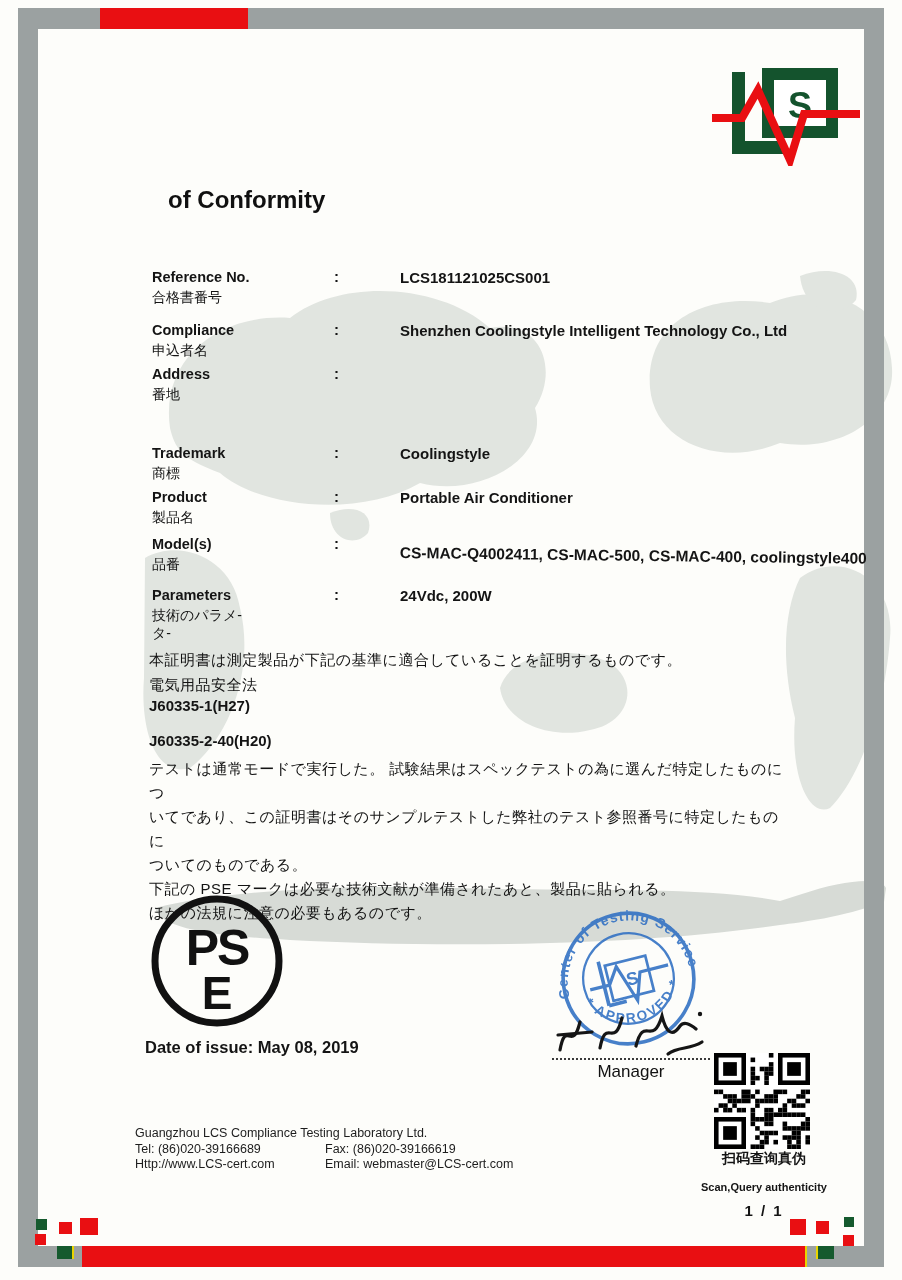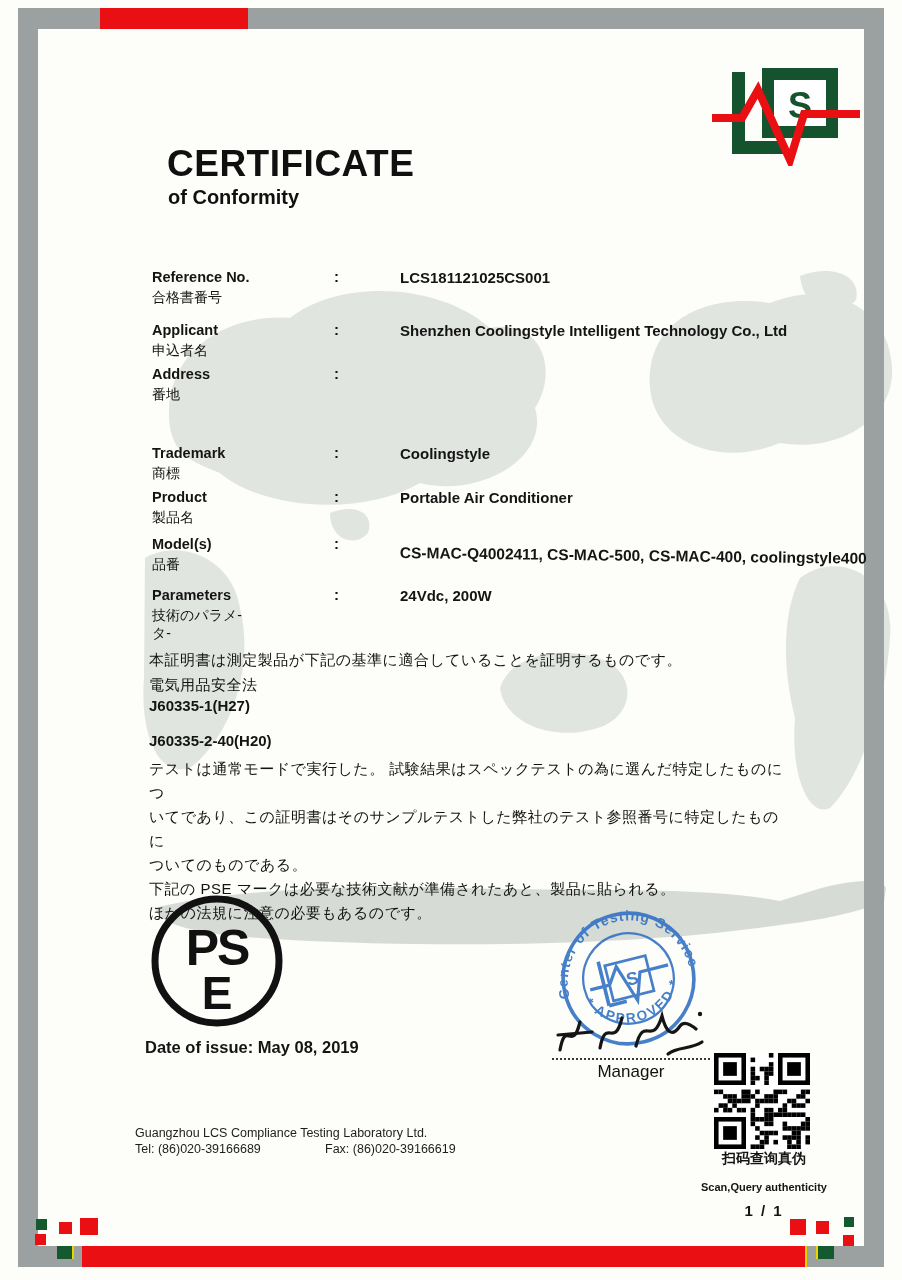--- a/index.html
+++ b/index.html
@@ -11,21 +11,21 @@
   .abs{position:absolute;}
   
   .bar{background:#9ba1a1;}
   .red{background:#e90f12;}
   .grn{background:#155a2e;}
   .ylw{background:#e8d400;}
   
   .map{left:140px;top:258px;}
   
   .title1{left:167px;top:143px;font-size:37px;font-weight:bold;letter-spacing:.5px;color:#101010;}
-  .title2{left:168px;top:186px;font-size:20px;font-weight:bold;color:#101010;text-align:center;}
+  .title2{left:168px;top:186px;font-size:24px;font-weight:bold;color:#101010;text-align:center;}
   
   .row{left:152px;display:flex;align-items:flex-start;gap:42px;}
   .lbl{width:140px;font-size:14.5px;font-weight:bold;line-height:19px;}
   .sub{font-size:14px;font-weight:normal;margin-top:1px;white-space:pre-line;line-height:18px;}
   .colon{width:24px;font-size:15px;font-weight:bold;}
   .val{width:566px;font-size:15px;font-weight:bold;line-height:20px;white-space:pre-line;}
   .tilt{transform:rotate(.7deg);transform-origin:left top;font-size:15.5px;}
   
   .jp{left:149px;font-size:15px;line-height:23px;letter-spacing:.5px;color:#131313;}
   .std{left:149px;font-size:15px;font-weight:bold;}
@@ -84,30 +84,29 @@
 
   <svg class="abs" style="left:712px;top:62px;" width="148" height="104" viewBox="0 0 148 104">
     <rect x="20" y="10" width="13" height="82" fill="#14532d"></rect>
     <rect x="20" y="79" width="52" height="13" fill="#14532d"></rect>
     <rect x="50" y="6" width="76" height="70" fill="#14532d"></rect>
     <rect x="62" y="18" width="52" height="46" fill="#ffffff"></rect>
     <text x="88" y="56" font-size="36" font-weight="bold" fill="#14532d" text-anchor="middle">S</text>
     <polyline points="0,56 30,56 46,28 78,98 92,52 148,52" fill="none" stroke="#e90f12" stroke-width="8"></polyline>
   </svg>
 
-  <div class="abs title1">CERTIFICATE</div>
   <div class="abs title2">of Conformity</div>
 
   <div class="abs row" style="top:268px;">
     <div class="lbl"><span>Reference No.</span><div class="sub">合格書番号</div></div>
     <div class="colon">:</div>
     <div class="val">LCS181121025CS001</div>
   </div>
   <div class="abs row" style="top:321px;">
-    <div class="lbl"><span>Applicant</span><div class="sub">申込者名</div></div>
+    <div class="lbl"><span>Compliance</span><div class="sub">申込者名</div></div>
     <div class="colon">:</div>
     <div class="val">Shenzhen Coolingstyle Intelligent Technology Co., Ltd</div>
   </div>
   <div class="abs row" style="top:365px;">
     <div class="lbl"><span>Address</span><div class="sub">番地</div></div>
     <div class="colon">:</div>
   </div>
   <div class="abs row" style="top:444px;">
     <div class="lbl"><span>Trademark</span><div class="sub">商標</div></div>
     <div class="colon">:</div>
@@ -182,20 +181,24 @@
   <div class="abs dotline"></div>
   <div class="abs manager">Manager</div>
 
   <div class="abs date">Date of issue: May 08, 2019</div>
 
   <div class="abs footer">
     <div>Guangzhou LCS Compliance Testing Laboratory Ltd.</div>
     <div class="frow">
       <div class="fcol1">Tel: (86)020-39166689</div>
       <div>Fax: (86)020-39166619</div>
+    </div>
+    <div class="frow">
+      <div class="fcol1">Http://www.LCS-cert.com</div>
+      <div>Email: webmaster@LCS-cert.com</div>
     </div>
   </div>
 
   <svg class="abs" style="left:714px;top:1053px;" width="96" height="96" viewBox="0 0 96 96">
     <rect width="96" height="96" fill="#fff"></rect>
     <g id="qr-cells" fill="#000">
         <rect x="54.857142857142854" y="0" width="4.571428571428571" height="4.571428571428571"></rect>
         <rect x="36.57142857142857" y="4.571428571428571" width="4.571428571428571" height="4.571428571428571"></rect>
         <rect x="54.857142857142854" y="9.142857142857142" width="4.571428571428571" height="4.571428571428571"></rect>
         <rect x="36.57142857142857" y="13.714285714285714" width="4.571428571428571" height="4.571428571428571"></rect>

